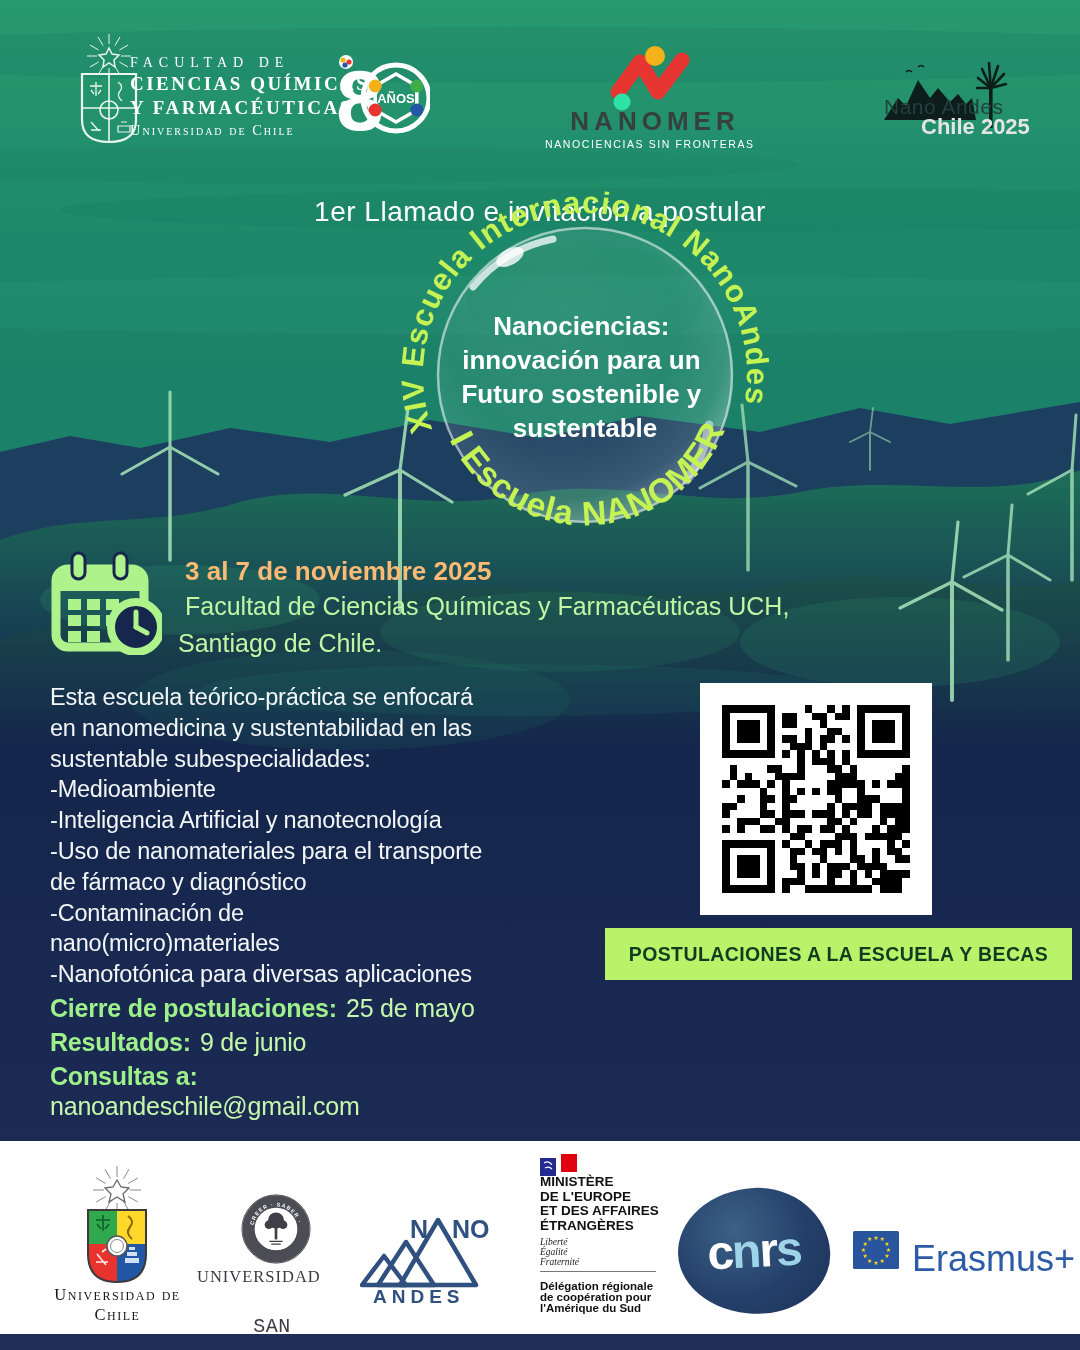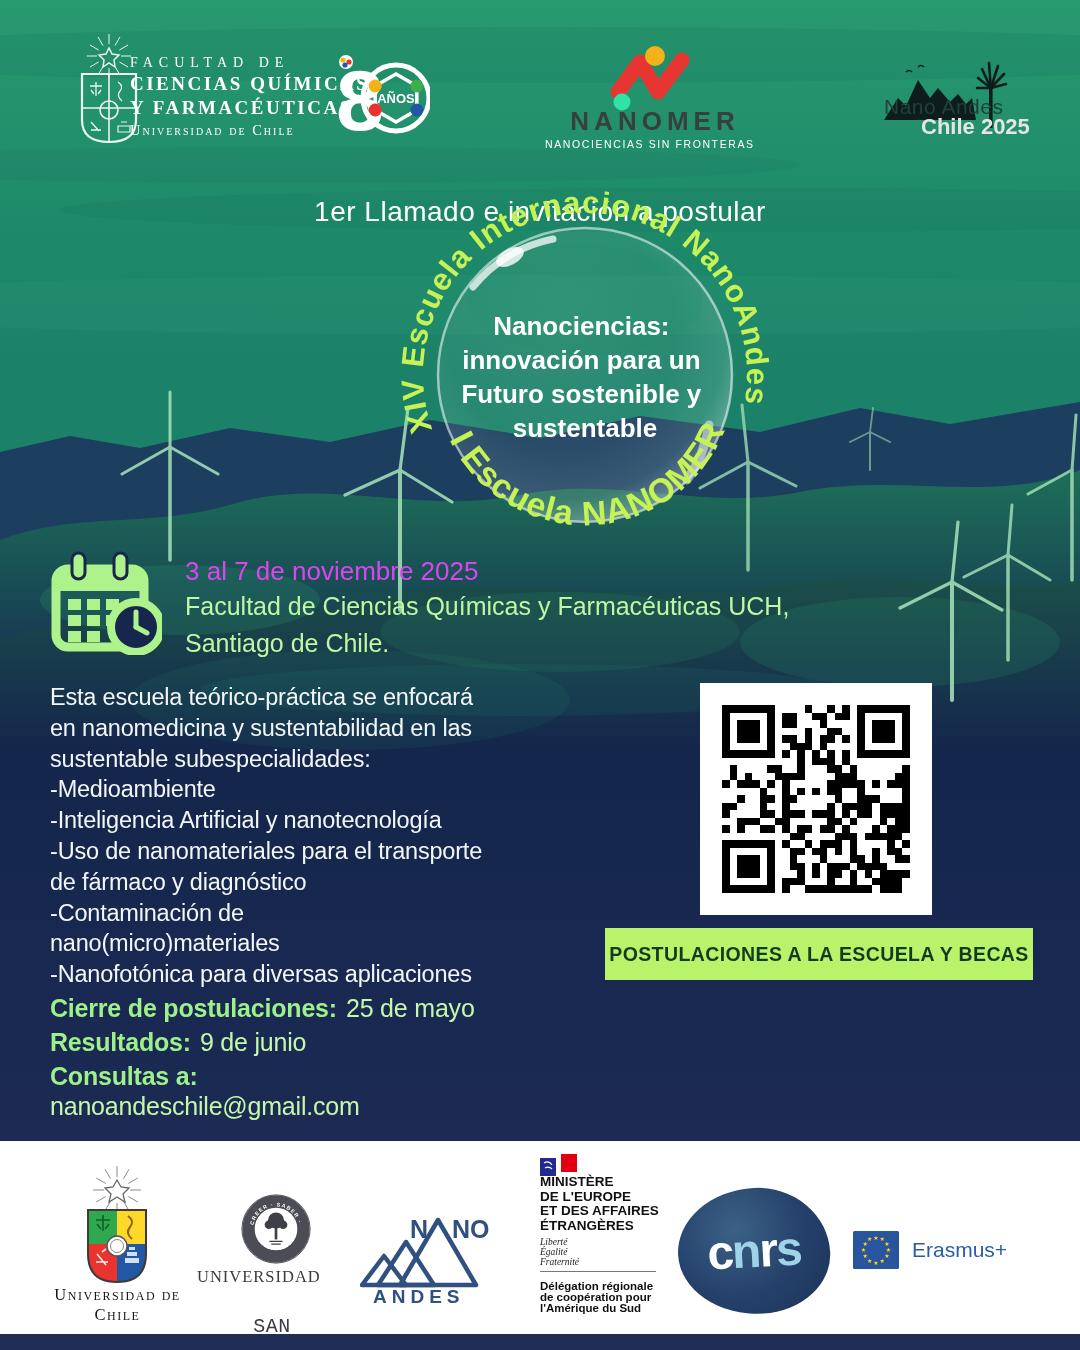--- a/index.html
+++ b/index.html
@@ -15,29 +15,29 @@
   .nanomer-name{position:absolute;left:560px;top:106px;width:190px;text-align:center;
     color:#35403f;font-size:26px;font-weight:700;letter-spacing:5px;}
   .nanomer-tag{position:absolute;left:545px;top:138px;width:220px;text-align:left;
     color:#fff;font-size:10.5px;letter-spacing:1.6px;}
   .na-name{position:absolute;left:884px;top:95px;color:#24403c;font-size:21px;letter-spacing:.5px;}
   .na-edition{position:absolute;left:884px;top:114px;color:#e5e5e5;font-size:22px;font-weight:700;margin-left:37px;}
   
   .call{position:absolute;left:0;top:160px;width:1080px;text-align:center;
         color:#fff;font-size:28px;letter-spacing:.5px;margin-top:36px;}
   
-  .ev-date{position:absolute;left:185px;top:556px;color:#d946ef;font-size:26px;font-weight:400;}
+  .ev-date{position:absolute;left:185px;top:556px;color:#fdba74;font-size:26px;font-weight:700;}
   .ev-venue{position:absolute;left:185px;top:592px;color:#c0f6a4;font-size:25px;}
-  .ev-city{position:absolute;left:185px;top:629px;color:#c0f6a4;font-size:25px;}
+  .ev-city{position:absolute;left:178px;top:629px;color:#c0f6a4;font-size:25px;}
   
   .desc{position:absolute;left:50px;top:682px;color:#f4f7f8;font-size:23.5px;line-height:30.8px;letter-spacing:-0.2px;}
   
   .qr-box{position:absolute;left:700px;top:683px;width:232px;height:232px;background:#fff;}
   .qr-box svg{position:absolute;left:22px;top:22px;}
-  .apply-btn{position:absolute;left:605px;top:928px;width:428px;height:52px;background:#b9f36a;
+  .apply-btn{position:absolute;left:605px;top:928px;width:467px;height:52px;background:#b9f36a;
      display:flex;align-items:center;justify-content:center;color:#113c20;
      font-size:19.5px;font-weight:700;letter-spacing:.4px;cursor:pointer;}
   
   .dl{position:absolute;left:50px;font-size:25px;color:#c6f8ab;letter-spacing:-0.2px;}
   .dl b{color:#9ef18a;font-weight:700;margin-right:9px;}
   
   .footer{position:absolute;left:0;top:1141px;width:1080px;height:193px;background:#fff;}
   .f-uch-label{position:absolute;left:30px;top:1285px;width:175px;text-align:center;color:#171717;
      font-family:"Liberation Serif",serif;font-size:16.5px;letter-spacing:1.5px;font-variant:small-caps;}
   .uss-l1{position:absolute;left:197px;top:1267px;width:150px;text-align:left;color:#3a3a42;
@@ -49,21 +49,21 @@
   .min-motto{font-family:"Liberation Serif",serif;font-style:italic;font-size:9.5px;line-height:10px;color:#222;}
   .min-hr{position:absolute;left:540px;top:1271px;width:116px;height:1px;background:#777;}
   .min-deleg{font-size:11.5px;font-weight:700;line-height:10.8px;}
   .cnrs-blob{position:absolute;left:678px;top:1188px;width:152px;height:126px;
      background:radial-gradient(circle at 38% 32%,#3c6186,#24406a 55%,#1d3258);
      border-radius:52% 48% 46% 54%/50% 54% 46% 50%;display:flex;align-items:center;justify-content:center;
      transform:rotate(-3deg);}
   .cnrs-blob span{font-size:48px;font-weight:700;letter-spacing:-2px;line-height:1;}
   .cnrs-c,.cnrs-r{color:#ffffff;}
   .cnrs-n,.cnrs-s{color:#9ed3e8;}
-  .erasmus-label{position:absolute;left:912px;top:1238px;color:#2e5ba8;font-size:21px;}
+  .erasmus-label{position:absolute;left:912px;top:1238px;color:#2e5ba8;font-size:36px;}
   .bottom-strip{position:absolute;left:0;top:1334px;width:1080px;height:16px;background:#202e56;}
 </style>
 </head>
 <body>
 
 <div class="poster">
 
   <svg class="abs" style="left:0;top:0" width="1080" height="1145" viewBox="0 0 1080 1145">
     <defs>
       <linearGradient id="sky" x1="0" y1="0" x2="0" y2="1">

